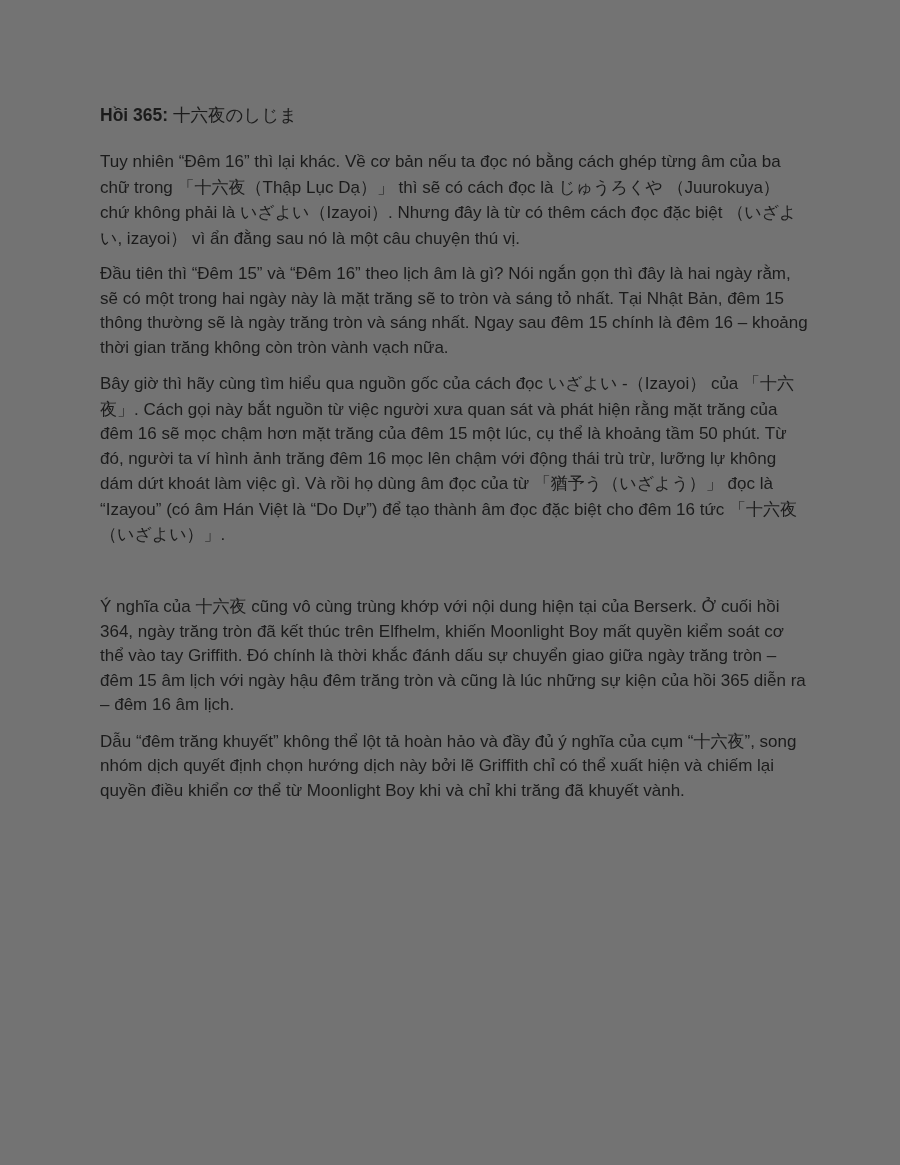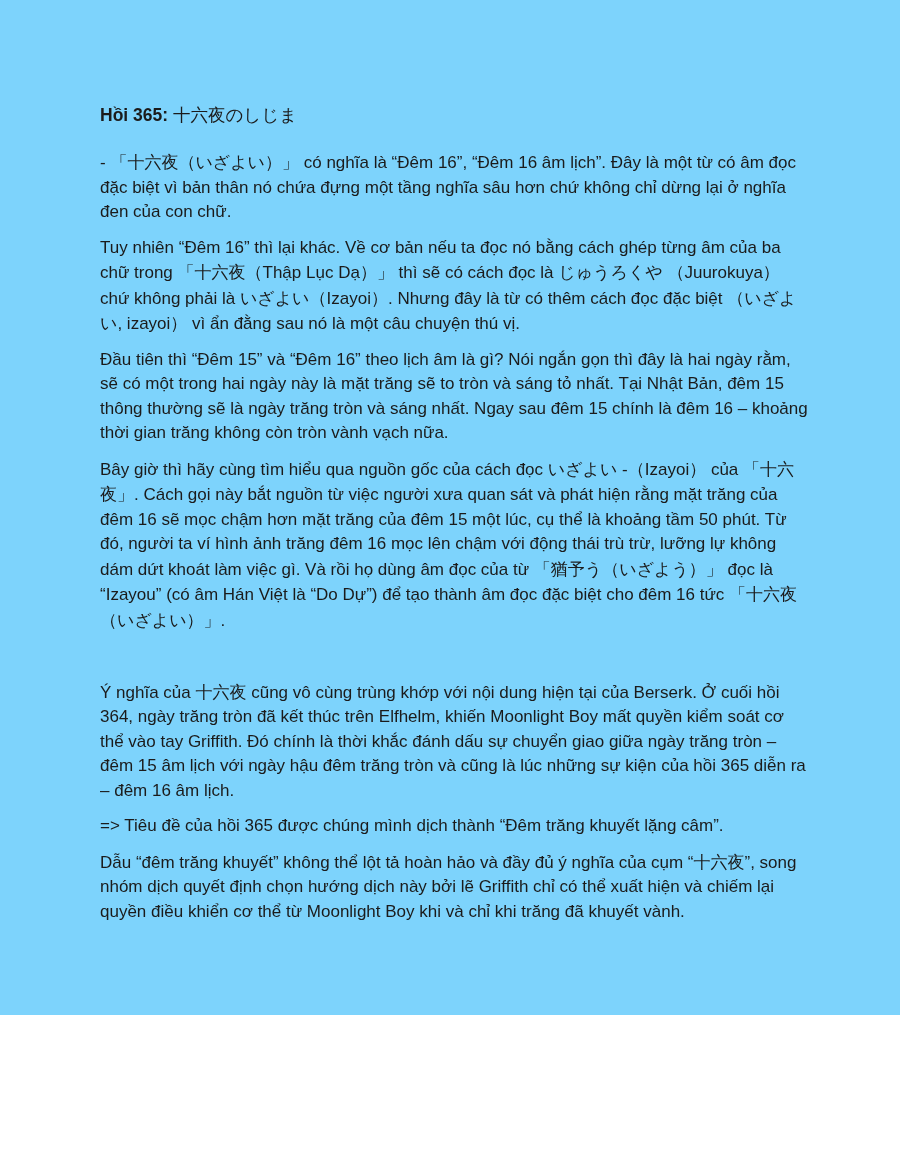--- a/index.html
+++ b/index.html
@@ -3,22 +3,22 @@
 <meta charset="utf-8">
 <style>
   html, body {
     margin: 0;
     padding: 0;
     background: #ffffff;
   }
   .page {
     position: relative;
     width: 900px;
-    height: 1015px;
-    background: #7dd3fc;
+    height: 1165px;
+    background: #737373;
     overflow: hidden;
     box-sizing: border-box;
   }
   .doc {
     box-sizing: border-box;
     padding: 103px 90px 0 100px;
     color: #1b1b1b;
     font-family: "Liberation Sans", "DejaVu Sans", sans-serif;
     font-size: 17px;
     line-height: 24.5px;
@@ -44,23 +44,21 @@
     margin: 0 0 11px 0;
   }
 </style>
 </head>
 <body>
 
 <div class="page">
   <div class="doc">
     <h1 class="doc-title"><span>Hồi 365: </span><span class="jp">十六夜のしじま</span></h1>
     <div id="paragraphs">
-        <p class="para">- <span class="jp">「十六夜（いざよい）」</span> có nghĩa là “Đêm 16”, “Đêm 16 âm lịch”. Đây là một từ có âm đọc đặc biệt vì bản thân nó chứa đựng một tầng nghĩa sâu hơn chứ không chỉ dừng lại ở nghĩa đen của con chữ.</p>
         <p class="para">Tuy nhiên “Đêm 16” thì lại khác. Về cơ bản nếu ta đọc nó bằng cách ghép từng âm của ba chữ trong <span class="jp">「十六夜（</span>Thập Lục Dạ<span class="jp">）」</span> thì sẽ có cách đọc là <span class="jp">じゅうろくや</span> <span class="jp">（</span>Juurokuya<span class="jp">）</span> chứ không phải là <span class="jp">いざよい（</span>Izayoi<span class="jp">）</span>. Nhưng đây là từ có thêm cách đọc đặc biệt <span class="jp">（いざよい</span>, izayoi<span class="jp">）</span> vì ẩn đằng sau nó là một câu chuyện thú vị.</p>
         <p class="para">Đầu tiên thì “Đêm 15” và “Đêm 16” theo lịch âm là gì? Nói ngắn gọn thì đây là hai ngày rằm, sẽ có một trong hai ngày này là mặt trăng sẽ to tròn và sáng tỏ nhất. Tại Nhật Bản, đêm 15 thông thường sẽ là ngày trăng tròn và sáng nhất. Ngay sau đêm 15 chính là đêm 16 – khoảng thời gian trăng không còn tròn vành vạch nữa.</p>
         <p class="para">Bây giờ thì hãy cùng tìm hiểu qua nguồn gốc của cách đọc <span class="jp">いざよい</span> -<span class="jp">（</span>Izayoi<span class="jp">）</span> của <span class="jp">「十六夜」</span>. Cách gọi này bắt nguồn từ việc người xưa quan sát và phát hiện rằng mặt trăng của đêm 16 sẽ mọc chậm hơn mặt trăng của đêm 15 một lúc, cụ thể là khoảng tầm 50 phút. Từ đó, người ta ví hình ảnh trăng đêm 16 mọc lên chậm với động thái trù trừ, lưỡng lự không dám dứt khoát làm việc gì. Và rồi họ dùng âm đọc của từ <span class="jp">「猶予う（いざよう）」</span> đọc là “Izayou” (có âm Hán Việt là “Do Dự”) để tạo thành âm đọc đặc biệt cho đêm 16 tức <span class="jp">「十六夜（いざよい）」</span>.</p>
         <p class="para blank"></p>
         <p class="para">Ý nghĩa của <span class="jp">十六夜</span> cũng vô cùng trùng khớp với nội dung hiện tại của Berserk. Ở cuối hồi 364, ngày trăng tròn đã kết thúc trên Elfhelm, khiến Moonlight Boy mất quyền kiểm soát cơ thể vào tay Griffith. Đó chính là thời khắc đánh dấu sự chuyển giao giữa ngày trăng tròn – đêm 15 âm lịch với ngày hậu đêm trăng tròn và cũng là lúc những sự kiện của hồi 365 diễn ra – đêm 16 âm lịch.</p>
-        <p class="para">=&gt; Tiêu đề của hồi 365 được chúng mình dịch thành “Đêm trăng khuyết lặng câm”.</p>
         <p class="para">Dẫu “đêm trăng khuyết” không thể lột tả hoàn hảo và đầy đủ ý nghĩa của cụm “<span class="jp">十六夜</span>”, song nhóm dịch quyết định chọn hướng dịch này bởi lẽ Griffith chỉ có thể xuất hiện và chiếm lại quyền điều khiển cơ thể từ Moonlight Boy khi và chỉ khi trăng đã khuyết vành.</p>
       </div>
   </div>
 </div>
 
 </body></html>

